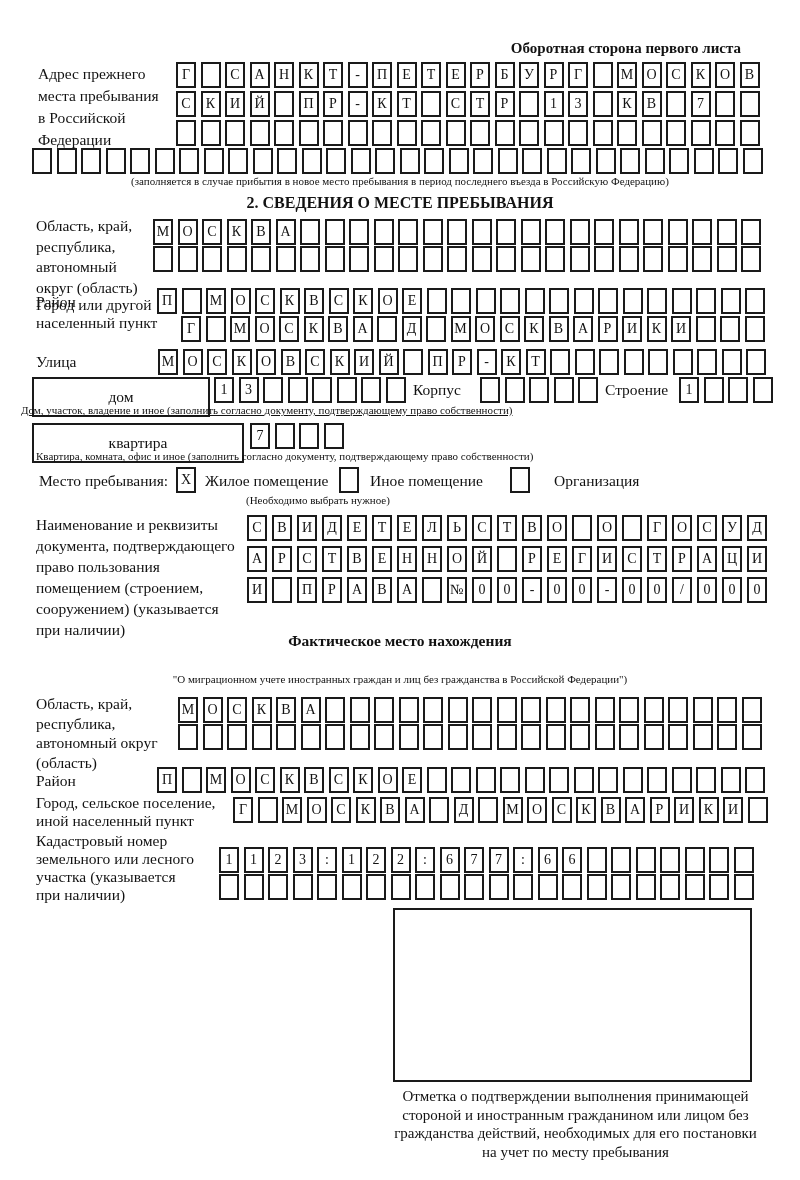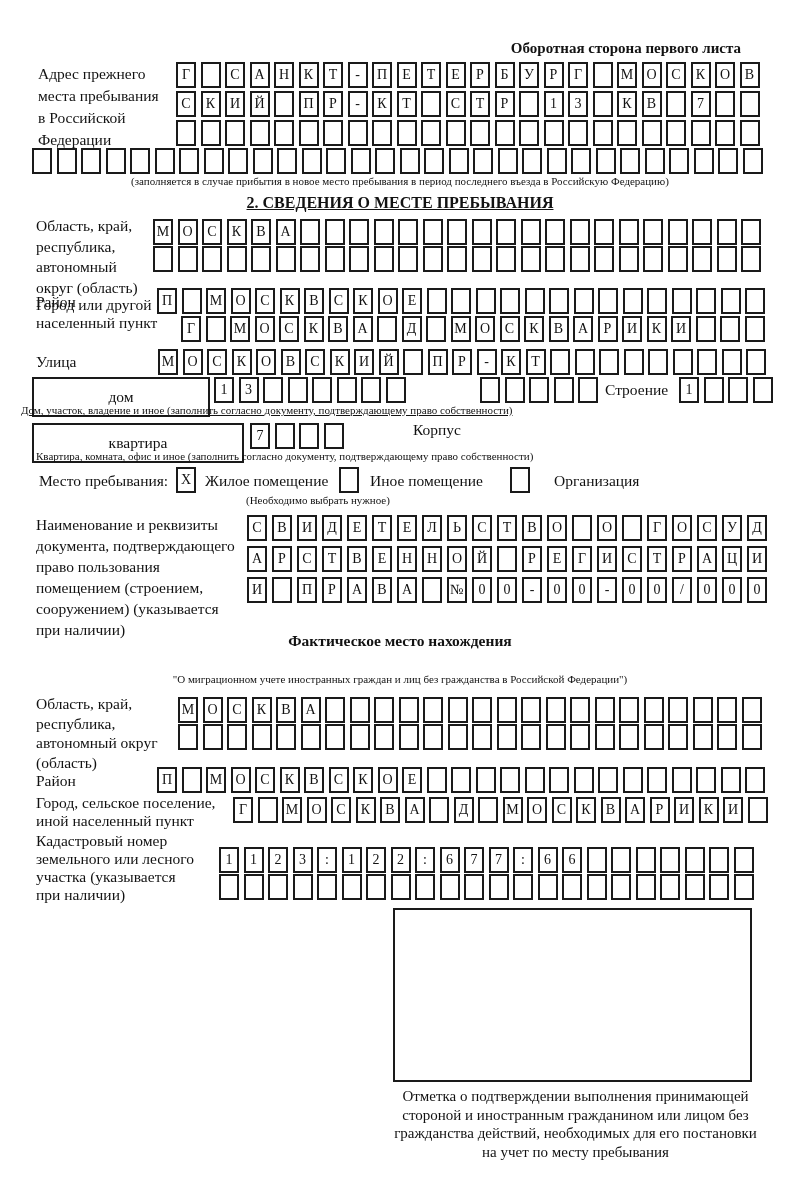--- a/index.html
+++ b/index.html
@@ -138,21 +138,21 @@
       <span class="cell"></span>
       <span class="cell"></span>
       <span class="cell"></span>
       <span class="cell"></span>
       <span class="cell"></span>
       <span class="cell"></span>
       <span class="cell"></span>
     </div>
   <div class="abs note center" style="top:175px;">(заполняется в случае прибытия в новое место пребывания в период последнего въезда в Российскую Федерацию)</div>
 
-  <div class="abs center bold" style="top:194px;font-size:16px;text-decoration:underline;">2. СВЕДЕНИЯ О МЕСТЕ ПРЕБЫВАНИЯ</div>
+  <div class="abs center bold" style="top:194px;font-size:16px;">2. СВЕДЕНИЯ О МЕСТЕ ПРЕБЫВАНИЯ</div>
 
   <div class="abs lbl" style="left:36px;top:216px;line-height:20.5px;">
       <div>Область, край,</div>
       <div>республика,</div>
       <div>автономный</div>
       <div>округ (область)</div>
     </div>
   <div class="abs cells" style="left:153px;top:219px;">
       <span class="cell">М</span>
       <span class="cell">О</span>
@@ -301,21 +301,21 @@
   <div class="abs cells" style="left:214px;top:377px;">
       <span class="cell">1</span>
       <span class="cell">3</span>
       <span class="cell"></span>
       <span class="cell"></span>
       <span class="cell"></span>
       <span class="cell"></span>
       <span class="cell"></span>
       <span class="cell"></span>
     </div>
-  <div class="abs lbl" style="left:413px;top:379px;margin-top:40px;">Корпус</div>
+  <div class="abs lbl" style="left:413px;top:379px;">Корпус</div>
   <div class="abs cells" style="left:480px;top:377px;">
       <span class="cell"></span>
       <span class="cell"></span>
       <span class="cell"></span>
       <span class="cell"></span>
       <span class="cell"></span>
     </div>
   <div class="abs lbl" style="left:605px;top:379px;">Строение</div>
   <div class="abs cells" style="left:679px;top:377px;">
       <span class="cell">1</span>

